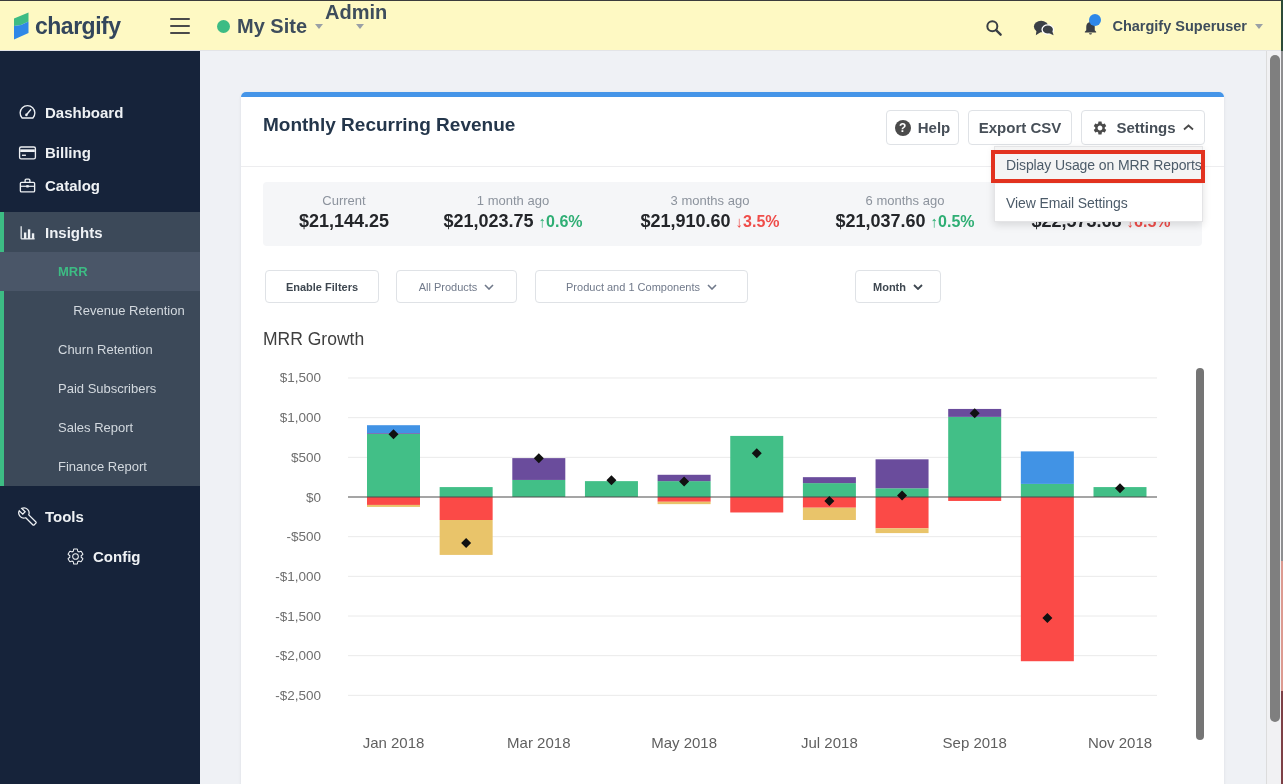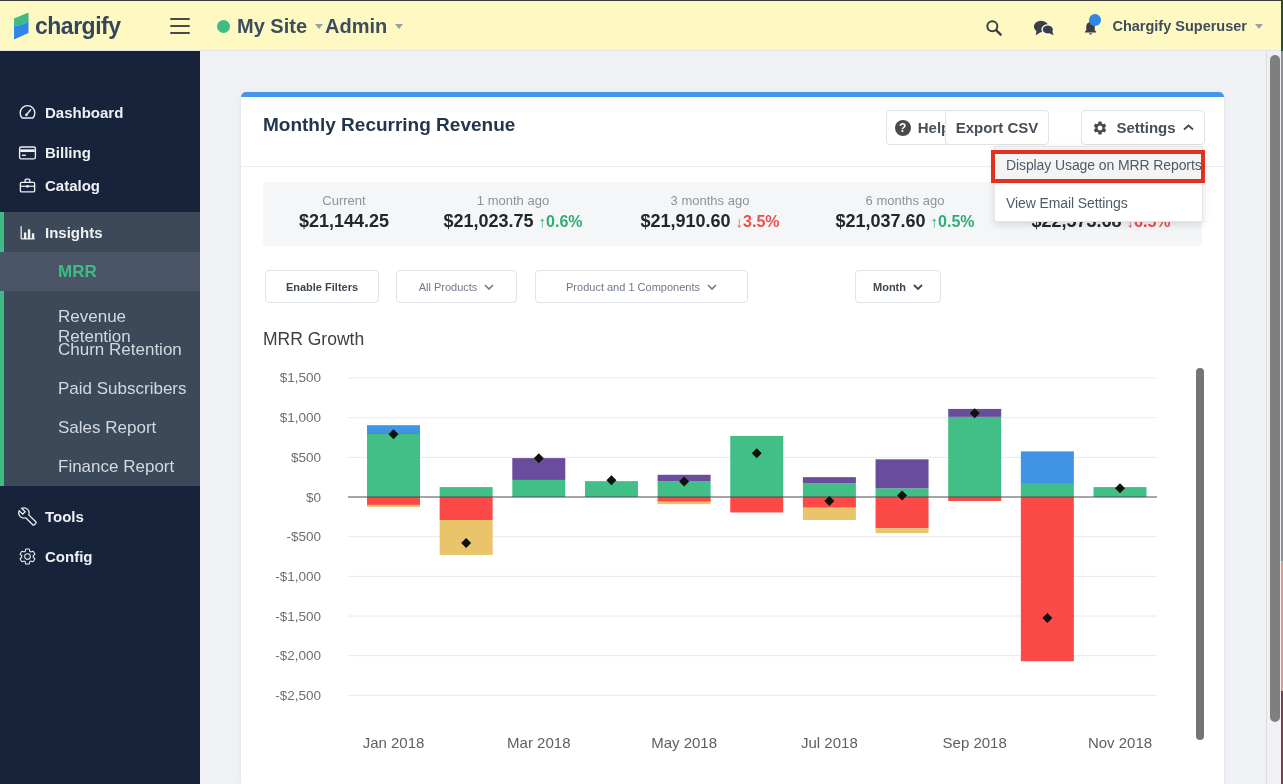--- a/index.html
+++ b/index.html
@@ -12,48 +12,48 @@
             border-bottom:1px solid #e3e4e7; border-top:1px solid #3c3c3c; z-index:50; }
   .brand { position:absolute; left:13px; top:11px; display:flex; align-items:center; }
   .brand-text { font-size:23px; font-weight:bold; color:#33465c; letter-spacing:-0.5px; margin-left:4px; }
   .hamburger { position:absolute; left:170px; top:17px; width:20px; height:17px; cursor:pointer; }
   .hamburger span { display:block; height:2.4px; background:#4a4a4a; margin:0 0 4.4px 0; border-radius:1px; }
   .nav-site { position:absolute; left:217px; top:0; height:50px; display:flex; align-items:center; }
   .status-dot { width:13px; height:13px; border-radius:50%; background:#3dbc84; margin-right:7px; }
   .nav-label { font-size:20px; font-weight:bold; color:#3e4d5c; }
   .caret-down { width:0; height:0; border-left:4.5px solid transparent; border-right:4.5px solid transparent;
                 border-top:5px solid #9aa0a6; margin-left:8px; }
-  .nav-admin { position:absolute; left:325px; top:0; height:50px; display:flex; align-items:center; }
+  .nav-admin { position:absolute; left:325px; top:0; height:50px; display:flex; align-items:center;flex-direction:column; }
   .nav-icon { position:absolute; top:13px; width:26px; height:26px; }
   .nav-user { position:absolute; right:20px; top:0; height:50px; display:flex; align-items:center; white-space:nowrap; }
   .nav-user .nav-label { font-size:14.5px; }
   .noti-dot { position:absolute; left:7px; top:-5px; width:12px; height:12px; border-radius:50%; background:#2e88e8; }
 
   
   .sidebar { position:absolute; left:0; top:51px; width:200px; height:733px; background:#16233a; z-index:20; }
   .side-item { position:absolute; left:0; width:200px; height:40px; display:flex; align-items:center; cursor:pointer; }
   .side-item .ic { width:19px; height:19px; margin-left:18px; margin-right:8px; flex:none; }
   .side-item .lbl { font-size:15px; font-weight:bold; color:#eef1f4; }
   .insights-block { position:absolute; left:0; top:161px; width:200px; height:274px; background:#3c4959; }
   .insights-stripe { position:absolute; left:0; top:0; width:4px; height:274px; background:#3dbc84; }
   .sub-item { position:absolute; left:0; width:200px; height:39px; display:flex; align-items:center; cursor:pointer; }
-  .sub-item .lbl { font-size:17px; color:#d3d9df; font-weight:normal; margin-left:58px; }
+  .sub-item .lbl { font-size:13px; color:#d3d9df; font-weight:normal; margin-left:58px; }
   .sub-item.active { background:#4a5668; }
   .sub-item.active .lbl { color:#3dbc84; font-weight:bold; }
 
   
   .card { position:absolute; left:241px; top:92px; width:983px; height:692px; background:#ffffff;
           border-radius:5px 5px 0 0; box-shadow:0 1px 3px rgba(30,40,60,0.10); }
   .card-topbar { position:absolute; left:0; top:0; width:983px; height:5px; background:#4595e8; border-radius:5px 5px 0 0; }
   .card-title { position:absolute; left:22px; top:22px; font-size:19px; font-weight:bold; color:#24364b; }
   .hdr-divider { position:absolute; left:0; top:74px; width:983px; height:1px; background:#ededef; }
   .btn { position:absolute; top:18px; height:35px; background:#fff; border:1px solid #dfe2e6; border-radius:4px;
          display:flex; align-items:center; justify-content:center; font-size:15px; font-weight:bold; color:#474f58; cursor:pointer; }
   .btn-help { left:645px; width:73px; }
-  .btn-export { left:704px; width:104px;text-align:center; }
+  .btn-export { left:727px; width:104px;text-align:center; }
   .btn-settings { left:840px; width:124px; }
   .qmark { width:16px; height:16px; border-radius:50%; background:#4a4a4a; color:#fff; font-size:12px; font-weight:bold;
            display:flex; align-items:center; justify-content:center; margin-right:7px; }
 
   
   .stats { position:absolute; left:22px; top:90px; width:939px; height:64px; background:#f5f6f8; border-radius:4px; }
   .stat { position:absolute; top:0; height:64px; text-align:center; transform:translateX(-50%); white-space:nowrap; }
   .stat .s-lbl { margin-top:11px; font-size:13px; color:#8c939d; }
   .stat .s-val { margin-top:3px; font-size:18px; font-weight:bold; color:#24262a; }
   .delta-up { color:#2fae74; font-size:16px; font-weight:bold; }
@@ -175,21 +175,21 @@
         <line x1="4" y1="20" x2="21" y2="20" stroke="#eef1f4" stroke-width="1.6"></line>
         <rect x="7.5" y="12" width="3" height="8" fill="#eef1f4"></rect>
         <rect x="12.5" y="8" width="3" height="12" fill="#eef1f4"></rect>
         <rect x="17.5" y="13" width="3" height="7" fill="#eef1f4"></rect>
       </svg>
       <span class="lbl">Insights</span>
     </div>
     <div class="sub-item active" style="top:201px;">
       <span class="lbl">MRR</span>
     </div>
-    <div class="sub-item" style="top:256px;">
+    <div class="sub-item" style="top:240px;justify-content:center;">
       <span class="lbl">Revenue Retention</span>
     </div>
     <div class="sub-item" style="top:279px;">
       <span class="lbl">Churn Retention</span>
     </div>
     <div class="sub-item" style="top:318px;">
       <span class="lbl">Paid Subscribers</span>
     </div>
     <div class="sub-item" style="top:357px;">
       <span class="lbl">Sales Report</span>
@@ -197,21 +197,21 @@
     <div class="sub-item" style="top:396px;">
       <span class="lbl">Finance Report</span>
     </div>
 
     <div class="side-item" style="top:445px;">
       <svg class="ic" viewBox="0 0 24 24">
         <path d="M22.7 19l-9.1-9.1c.9-2.3.4-5-1.5-6.9-2-2-5-2.4-7.4-1.3L9 6 6 9 1.6 4.7C.4 7.1.9 10.1 2.9 12.1c1.9 1.9 4.6 2.4 6.9 1.5l9.1 9.1c.4.4 1 .4 1.4 0l2.3-2.3c.5-.4.5-1.1.1-1.4z" fill="none" stroke="#eef1f4" stroke-width="1.6"></path>
       </svg>
       <span class="lbl">Tools</span>
     </div>
-    <div class="side-item" style="top:485px;">
+    <div class="side-item" style="top:485px;padding-left:48px;">
       <svg class="ic" viewBox="0 0 24 24">
         <path d="M19.14 12.94c.04-.3.06-.61.06-.94 0-.32-.02-.64-.07-.94l2.03-1.58a.49.49 0 0 0 .12-.61l-1.92-3.32a.49.49 0 0 0-.59-.22l-2.39.96c-.5-.38-1.03-.7-1.62-.94l-.36-2.54a.48.48 0 0 0-.48-.41h-3.84c-.24 0-.43.17-.47.41l-.36 2.54c-.59.24-1.13.57-1.62.94l-2.39-.96a.49.49 0 0 0-.59.22L2.74 8.87c-.12.21-.08.47.12.61l2.03 1.58c-.05.3-.09.63-.09.94s.02.64.07.94l-2.03 1.58a.49.49 0 0 0-.12.61l1.92 3.32c.12.22.37.29.59.22l2.39-.96c.5.38 1.03.7 1.62.94l.36 2.54c.05.24.24.41.48.41h3.84c.24 0 .44-.17.47-.41l.36-2.54c.59-.24 1.13-.56 1.62-.94l2.39.96c.22.08.47 0 .59-.22l1.92-3.32c.12-.22.07-.47-.12-.61l-2.01-1.58zM12 15.6c-1.98 0-3.6-1.62-3.6-3.6s1.62-3.6 3.6-3.6 3.6 1.62 3.6 3.6-1.62 3.6-3.6 3.6z" fill="none" stroke="#eef1f4" stroke-width="1.3"></path>
       </svg>
       <span class="lbl">Config</span>
     </div>
   </aside>
 
   <section class="card">
     <div class="card-topbar"></div>
     <h1 class="card-title">Monthly Recurring Revenue</h1>

